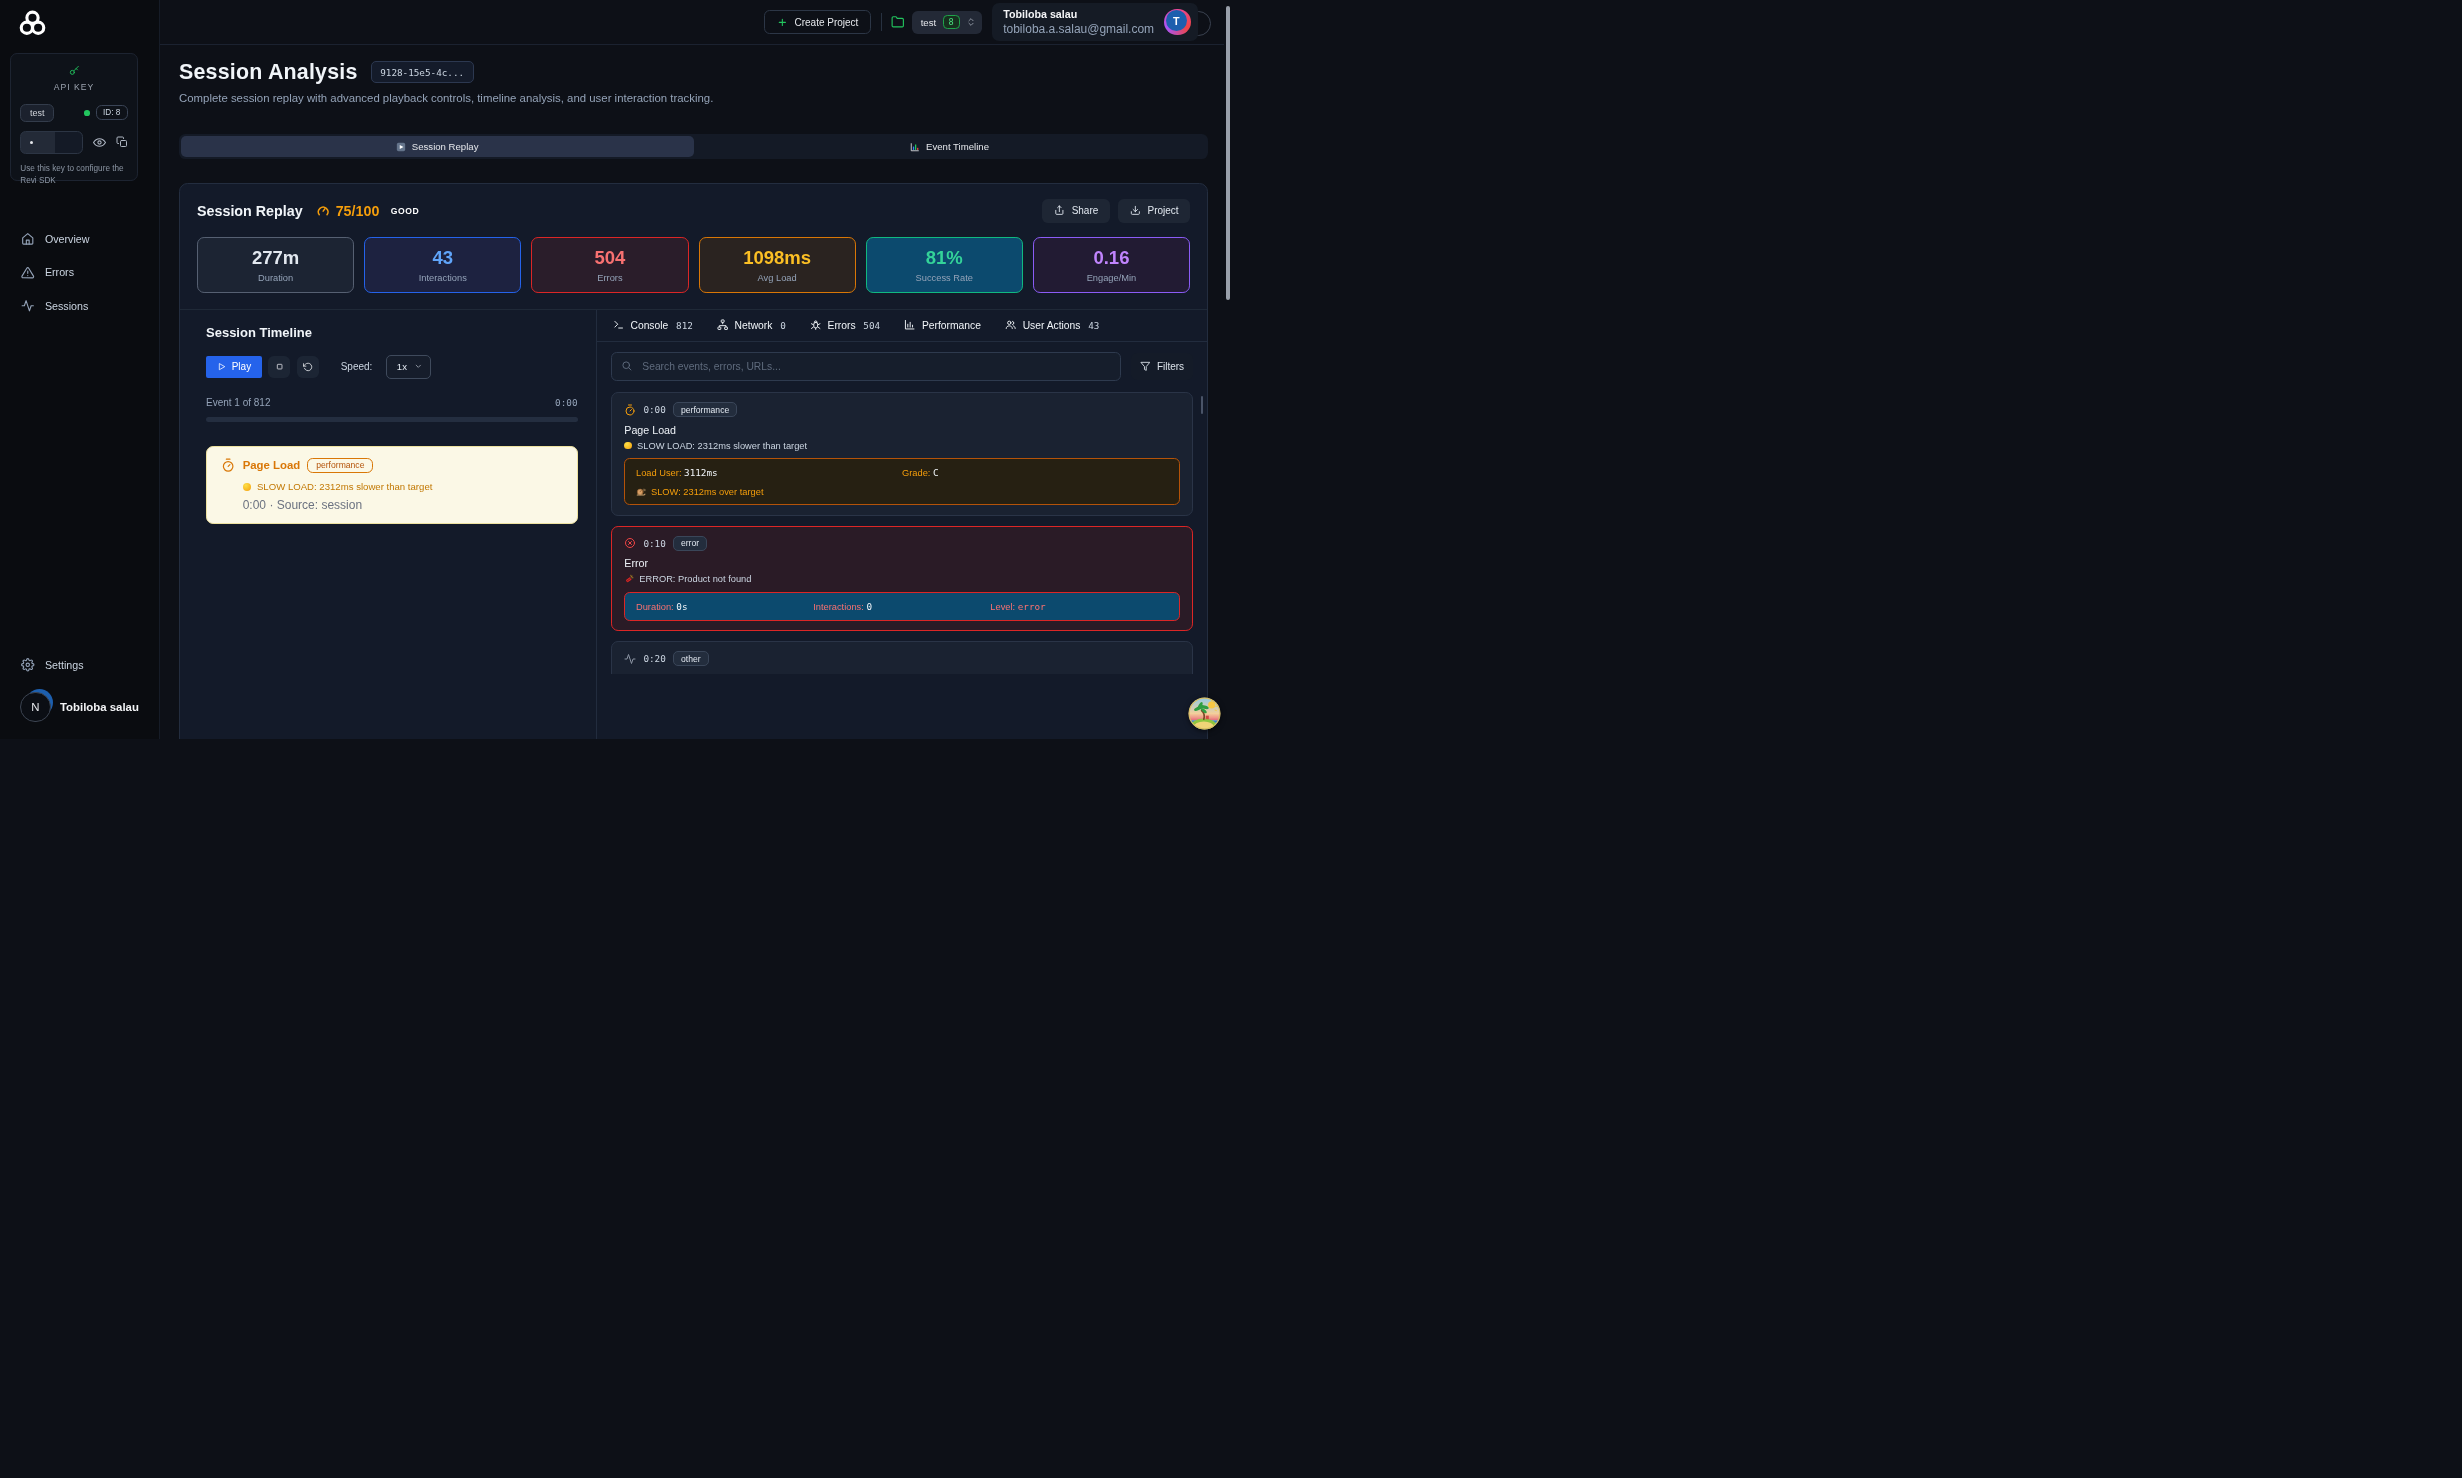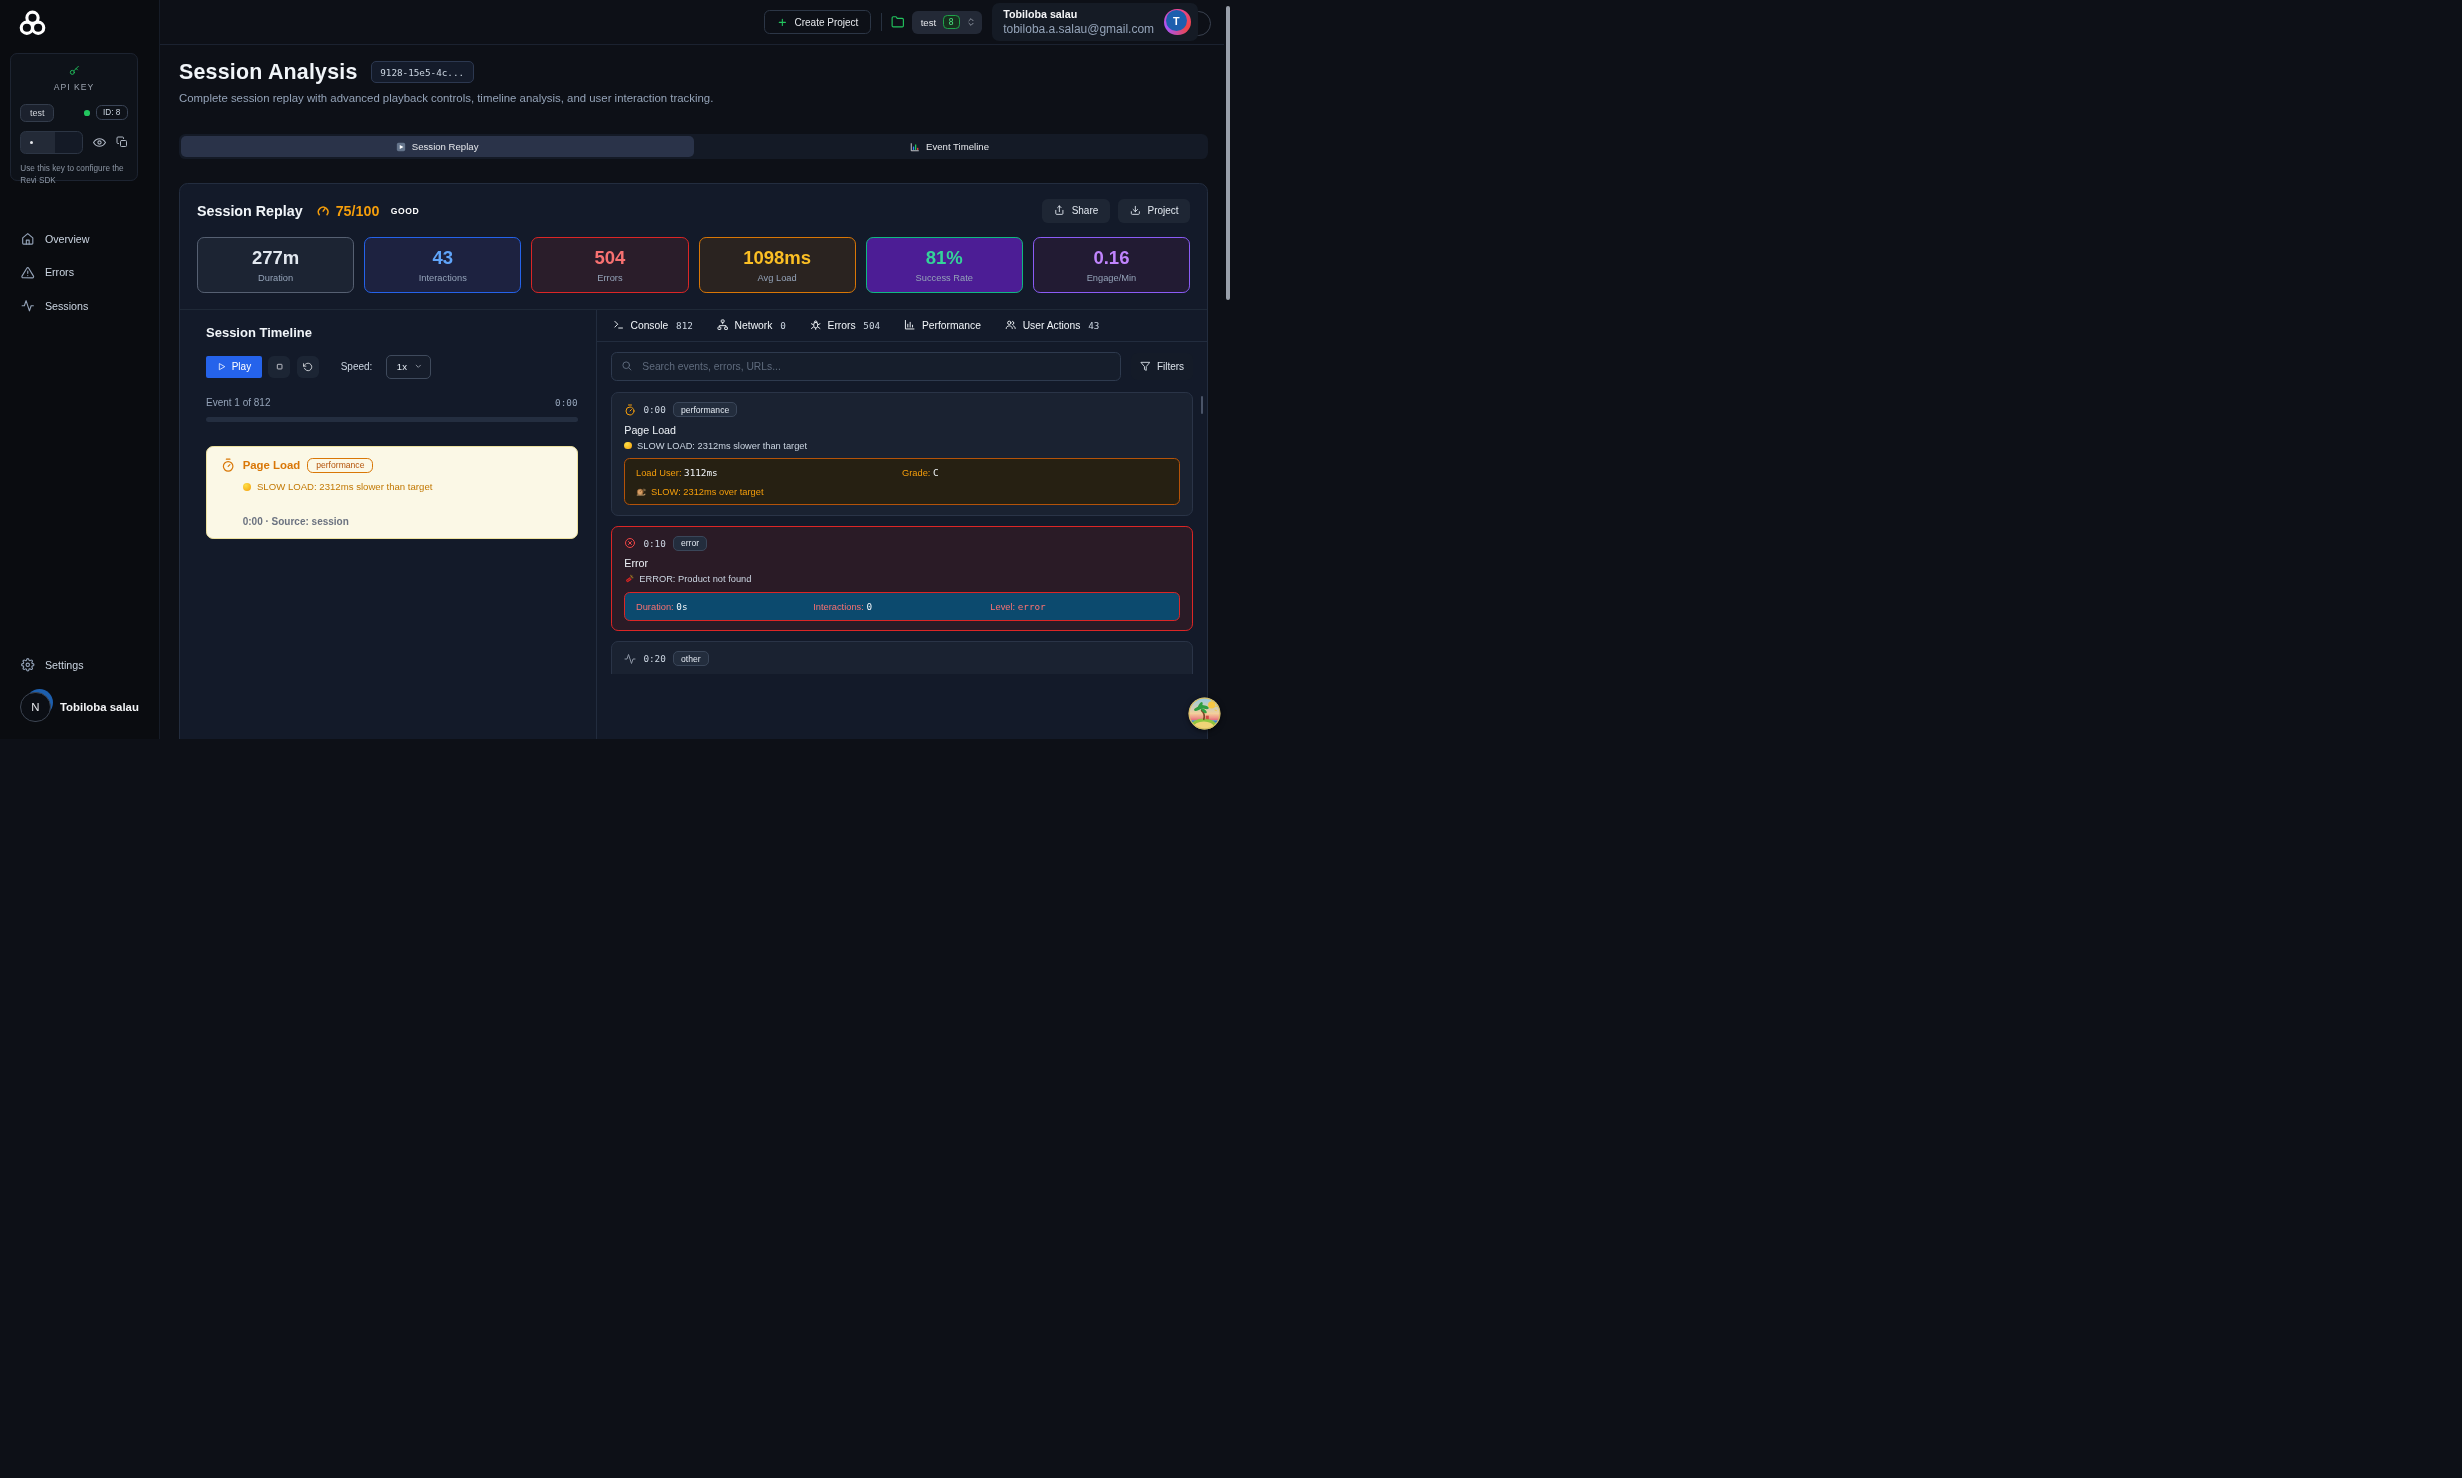--- a/index.html
+++ b/index.html
@@ -84,21 +84,21 @@
   .btn-dark + .btn-dark{margin-left:8.6px;}
   .stats{display:flex;gap:10px;padding:14.3px 17px 15.7px 17px;}
   .stat{flex:1;border-radius:7.1px;height:54px;display:flex;flex-direction:column;align-items:center;
         justify-content:center;gap:4.3px;border:0.7px solid transparent;}
   .stat .v{font-size:18.5px;font-weight:600;}
   .stat .l{font-size:9.3px;color:#94a3b8;}
   .st0{background:#1c2433;border-color:#566072;} .st0 .v{color:#e2e8f0;}
   .st1{background:#1d2240;border-color:#2563eb;} .st1 .v{color:#60a5fa;}
   .st2{background:#2a1d2a;border-color:#dc2626;} .st2 .v{color:#f87171;}
   .st3{background:#2a2320;border-color:#d97706;} .st3 .v{color:#fbbf24;}
-  .st4{background:#4c1d95;border-color:#10b981;justify-content:center;} .st4 .v{color:#34d399;}
+  .st4{background:#0c4a6e;border-color:#10b981;justify-content:center;} .st4 .v{color:#34d399;}
   .st5{background:#221b33;border-color:#8b5cf6;} .st5 .v{color:#c084fc;}
   
   .split{flex:1;display:flex;border-top:0.7px solid #1f2937;min-height:0;}
   .tl-col{width:416px;box-sizing:border-box;padding:15.7px 18.5px 0 26px;}
   .tl-title{font-size:13px;font-weight:600;color:#f1f5f9;}
   .tl-controls{display:flex;align-items:center;margin-top:14.3px;gap:6.4px;}
   .btn-play{display:flex;align-items:center;gap:5.7px;height:22px;padding:0 10.7px;background:#2563eb;
             color:#fff;font-size:10px;font-weight:500;border:none;border-radius:2px;cursor:pointer;}
   .btn-sq{width:22px;height:22px;border-radius:5.7px;background:#1c2534;border:none;display:flex;
           align-items:center;justify-content:center;color:#e5e7eb;cursor:pointer;}
@@ -106,21 +106,21 @@
   .speedsel{margin-left:7.1px;display:flex;align-items:center;gap:7.1px;height:22px;padding:0 7.1px 0 10px;
             background:#161d2b;border:0.7px solid #3f4a5c;border-radius:5px;font-size:9.6px;color:#e2e8f0;cursor:pointer;}
   .evline{display:flex;justify-content:space-between;margin-top:18.5px;font-size:10px;color:#94a3b8;}
   .progress{margin-top:8.6px;height:5.7px;border-radius:2.9px;background:#242e40;cursor:pointer;}
   .hl-card{margin-top:24px;background:#fbf8e6;border:1.1px solid #eee2a0;border-radius:7.1px;
            padding:10.7px 14.3px;cursor:pointer;}
   .hl-row{display:flex;align-items:center;gap:7.1px;}
   .hl-title{font-size:11.4px;font-weight:700;color:#d97706;}
   .hl-badge{border:0.7px solid #d97706;border-radius:5.7px;color:#b45309;font-size:8.6px;padding:1.4px 7.8px;}
   .hl-msg{display:flex;align-items:center;gap:5.7px;margin-top:8.6px;margin-left:21.4px;font-size:9.6px;color:#c27803;}
-  .hl-meta{margin-top:24px;margin-left:21.4px;font-size:10px;color:#6b7280;font-weight:bold;}
+  .hl-meta{margin-top:6px;margin-left:21.4px;font-size:12px;color:#6b7280;}
   .dot-y{width:8.6px;height:8.6px;border-radius:50%;background:radial-gradient(circle at 35% 30%,#fde047,#f59e0b);flex:none;}
   
   .ev-col{flex:1;border-left:0.7px solid #222c3e;display:flex;flex-direction:column;min-width:0;position:relative;}
   .etabs{height:31px;display:flex;align-items:center;gap:24px;padding:0 15.7px;border-bottom:0.7px solid #222c3e;}
   .etab{display:flex;align-items:center;gap:6.4px;color:#f1f5f9;font-size:10.3px;cursor:pointer;white-space:nowrap;}
   .etab .cnt{color:#cbd5e1;font-size:9.3px;margin-left:1.4px;}
   .esearch{display:flex;align-items:center;padding:10px 14.3px 4.3px 14.3px;gap:10px;}
   .searchbox{flex:1;display:flex;align-items:center;gap:8px;height:27px;background:#161e2c;
              border:0.7px solid #2e3a4e;border-radius:5.7px;padding:0 8.6px;}
   .searchbox input{flex:1;background:transparent;border:none;outline:none;color:#e5e7eb;font-size:10.3px;

